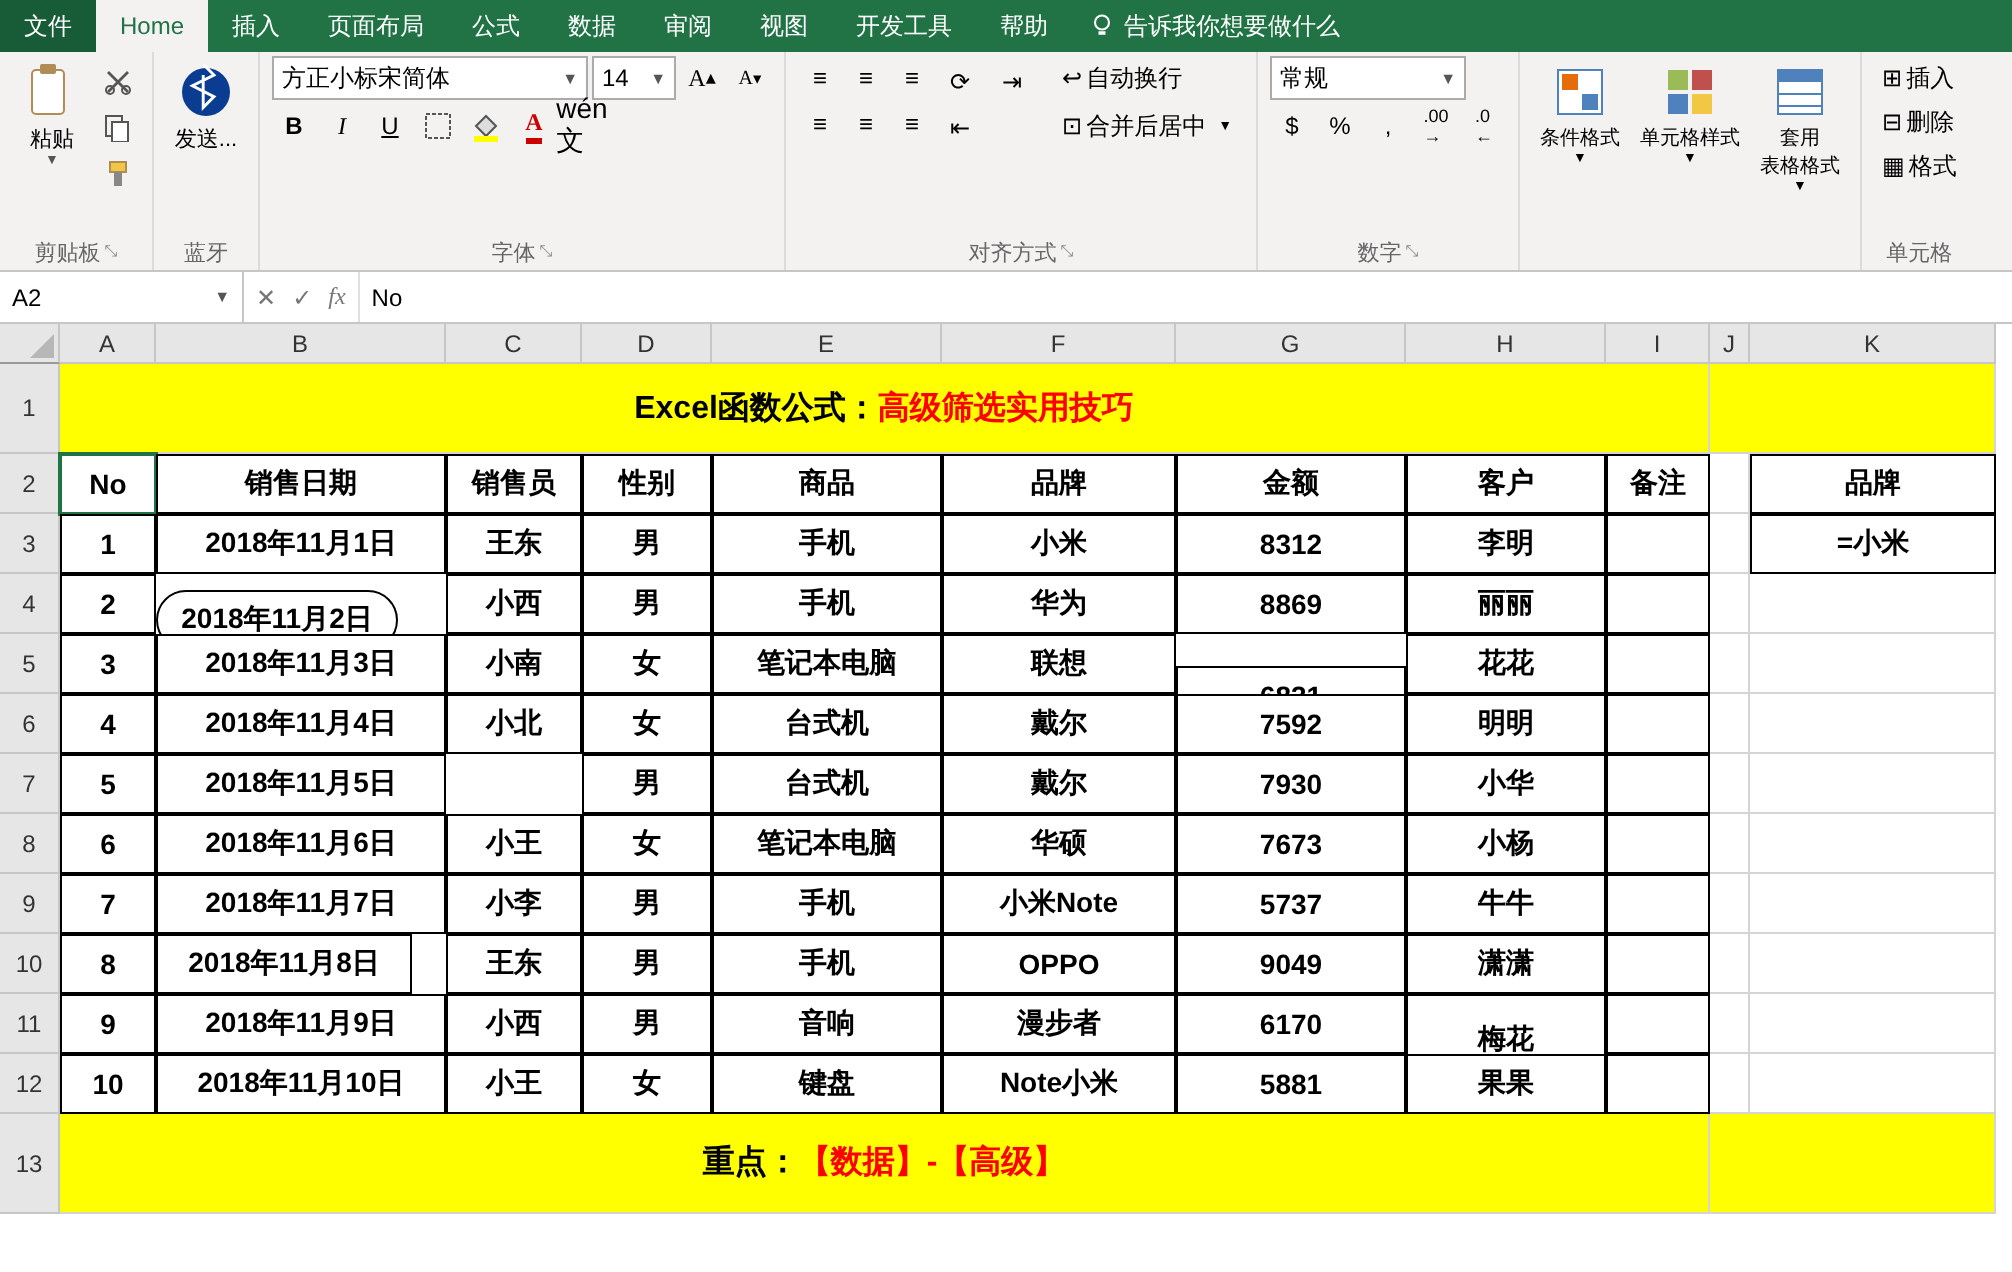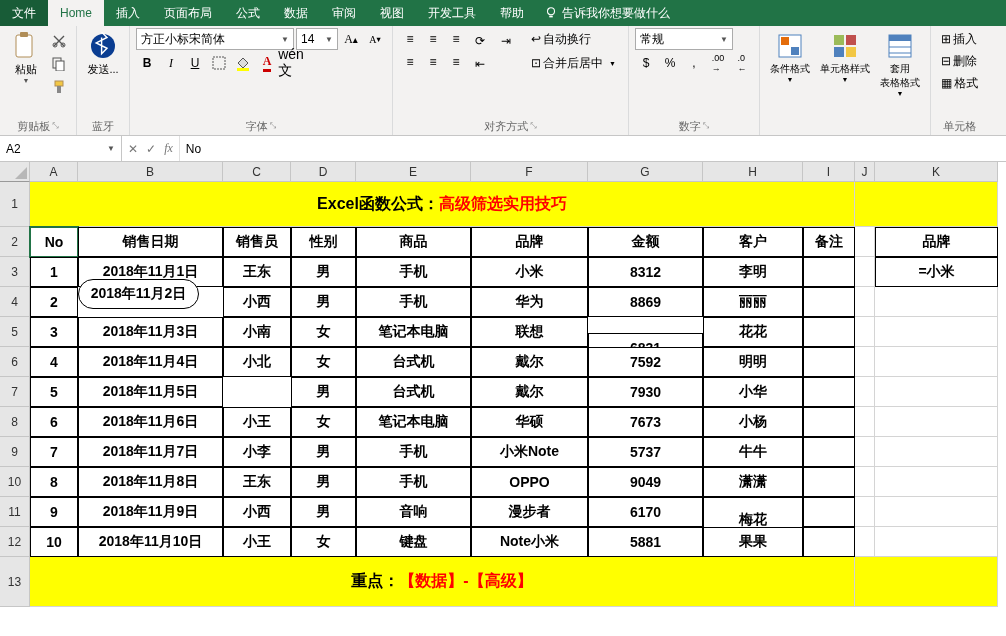--- a/index.html
+++ b/index.html
@@ -363,21 +363,21 @@
         <div class="cell databorder bold" style="left: 193px; top: 75px; width: 68px; height: 30px;">王东</div>
         <div class="cell databorder bold" style="left: 261px; top: 75px; width: 65px; height: 30px;">男</div>
         <div class="cell databorder bold" style="left: 326px; top: 75px; width: 115px; height: 30px;">手机</div>
         <div class="cell databorder bold" style="left: 441px; top: 75px; width: 117px; height: 30px;">小米</div>
         <div class="cell databorder bold" style="left: 558px; top: 75px; width: 115px; height: 30px;">8312</div>
         <div class="cell databorder bold" style="left: 673px; top: 75px; width: 100px; height: 30px;">李明</div>
         <div class="cell databorder bold" style="left: 773px; top: 75px; width: 52px; height: 30px;"></div>
         <div class="cell " style="left: 825px; top: 75px; width: 20px; height: 30px;"></div>
         <div class="cell databorder bold" style="left: 845px; top: 75px; width: 123px; height: 30px;">=小米</div>
         <div class="cell databorder bold" style="left: 0px; top: 105px; width: 48px; height: 30px;">2</div>
-        <div class="cell databorder bold" style="left: 48px; top: 97px; width: 121px; height: 30px; border-radius: 15px;">2018年11月2日</div>
+        <div class="cell databorder bold" style="left: 48px; top: 113px; width: 121px; height: 30px; border-radius: 15px;">2018年11月2日</div>
         <div class="cell databorder bold" style="left: 193px; top: 105px; width: 68px; height: 30px;">小西</div>
         <div class="cell databorder bold" style="left: 261px; top: 105px; width: 65px; height: 30px;">男</div>
         <div class="cell databorder bold" style="left: 326px; top: 105px; width: 115px; height: 30px;">手机</div>
         <div class="cell databorder bold" style="left: 441px; top: 105px; width: 117px; height: 30px;">华为</div>
         <div class="cell databorder bold" style="left: 558px; top: 105px; width: 115px; height: 30px;">8869</div>
         <div class="cell databorder bold" style="left: 673px; top: 105px; width: 100px; height: 30px;">丽丽</div>
         <div class="cell databorder bold" style="left: 773px; top: 105px; width: 52px; height: 30px;"></div>
         <div class="cell " style="left: 825px; top: 105px; width: 20px; height: 30px;"></div>
         <div class="cell " style="left: 845px; top: 105px; width: 123px; height: 30px;"></div>
         <div class="cell databorder bold" style="left: 0px; top: 135px; width: 48px; height: 30px;">3</div>
@@ -429,21 +429,21 @@
         <div class="cell databorder bold" style="left: 193px; top: 255px; width: 68px; height: 30px;">小李</div>
         <div class="cell databorder bold" style="left: 261px; top: 255px; width: 65px; height: 30px;">男</div>
         <div class="cell databorder bold" style="left: 326px; top: 255px; width: 115px; height: 30px;">手机</div>
         <div class="cell databorder bold" style="left: 441px; top: 255px; width: 117px; height: 30px;">小米Note</div>
         <div class="cell databorder bold" style="left: 558px; top: 255px; width: 115px; height: 30px;">5737</div>
         <div class="cell databorder bold" style="left: 673px; top: 255px; width: 100px; height: 30px;">牛牛</div>
         <div class="cell databorder bold" style="left: 773px; top: 255px; width: 52px; height: 30px;"></div>
         <div class="cell " style="left: 825px; top: 255px; width: 20px; height: 30px;"></div>
         <div class="cell " style="left: 845px; top: 255px; width: 123px; height: 30px;"></div>
         <div class="cell databorder bold" style="left: 0px; top: 285px; width: 48px; height: 30px;">8</div>
-        <div class="cell databorder bold" style="left: 48px; top: 285px; width: 145px; height: 30px;">2018年11月8日</div>
+        <div class="cell databorder bold" style="left: 48px; top: 285px; width: 128px; height: 30px;">2018年11月8日</div>
         <div class="cell databorder bold" style="left: 193px; top: 285px; width: 68px; height: 30px;">王东</div>
         <div class="cell databorder bold" style="left: 261px; top: 285px; width: 65px; height: 30px;">男</div>
         <div class="cell databorder bold" style="left: 326px; top: 285px; width: 115px; height: 30px;">手机</div>
         <div class="cell databorder bold" style="left: 441px; top: 285px; width: 117px; height: 30px;">OPPO</div>
         <div class="cell databorder bold" style="left: 558px; top: 285px; width: 115px; height: 30px;">9049</div>
         <div class="cell databorder bold" style="left: 673px; top: 285px; width: 100px; height: 30px;">潇潇</div>
         <div class="cell databorder bold" style="left: 773px; top: 285px; width: 52px; height: 30px;"></div>
         <div class="cell " style="left: 825px; top: 285px; width: 20px; height: 30px;"></div>
         <div class="cell " style="left: 845px; top: 285px; width: 123px; height: 30px;"></div>
         <div class="cell databorder bold" style="left: 0px; top: 315px; width: 48px; height: 30px;">9</div>

